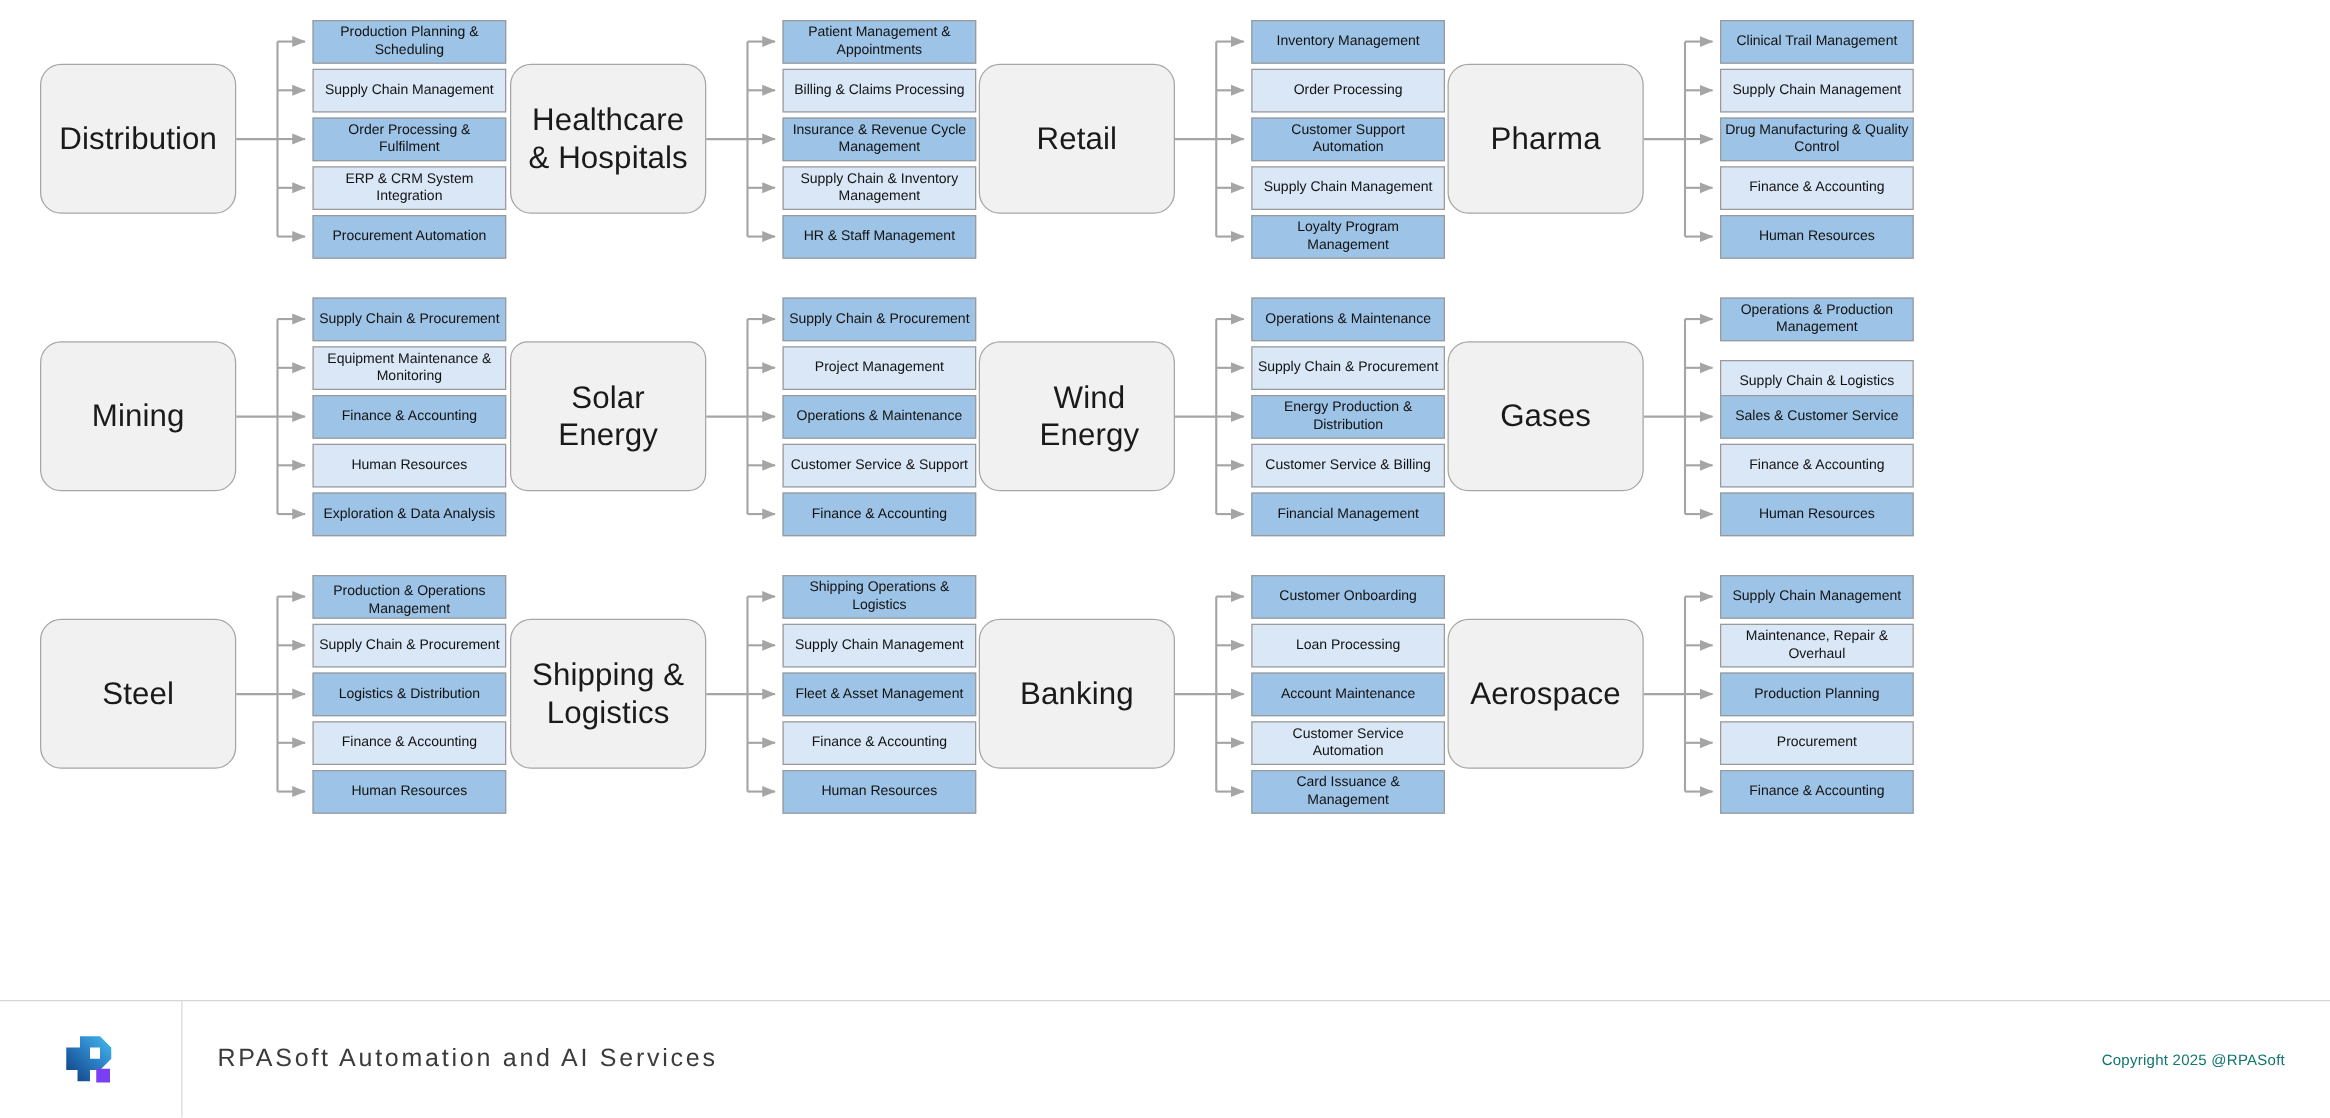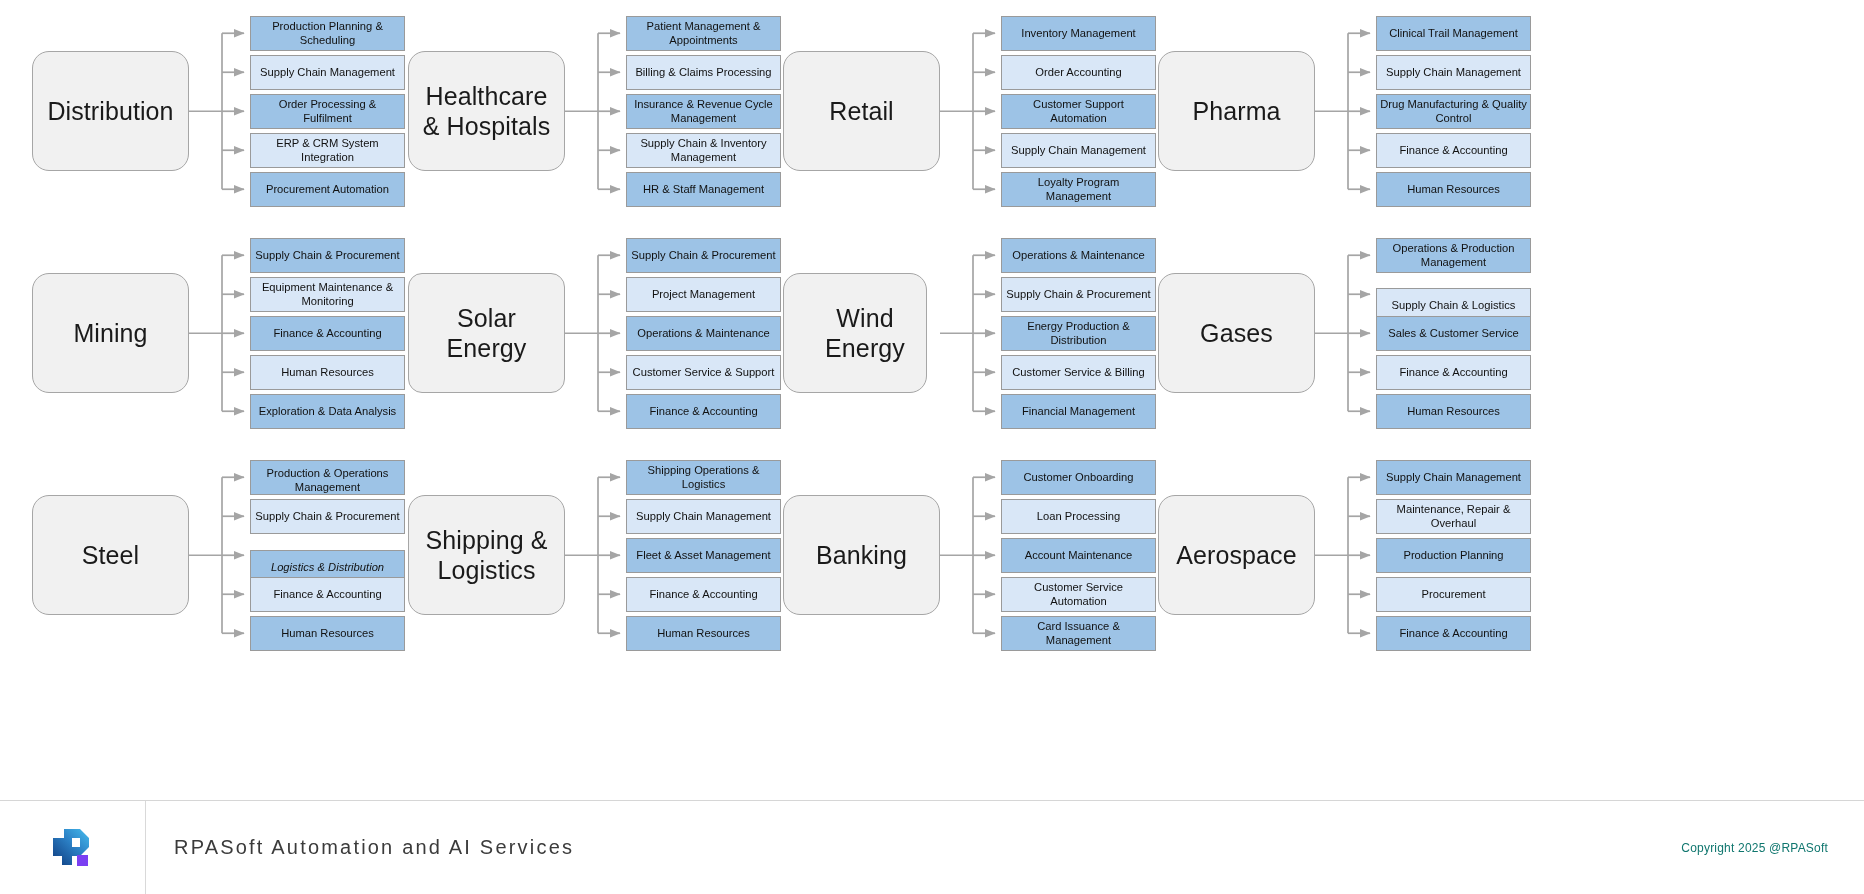--- a/index.html
+++ b/index.html
@@ -262,21 +262,21 @@
       <div class="leaf dark" style="position: absolute; left: 626px; width: 155px; height: 34.5px; top: 172px; margin: 0px;">
         <span>HR &amp; Staff Management</span>
       </div>
       <div class="hub" style="position: absolute; left: 783px; width: 157px; top: 51.25px;">
         <div class="hub-label">Retail</div>
       </div>
       <div class="leaf dark" style="position: absolute; left: 1001px; width: 155px; height: 34.5px; top: 16px; margin: 0px;">
         <span>Inventory Management</span>
       </div>
       <div class="leaf light" style="position: absolute; left: 1001px; width: 155px; height: 34.5px; top: 55px; margin: 0px;">
-        <span>Order Accounting</span>
+        <span>Order Processing</span>
       </div>
       <div class="leaf dark" style="position: absolute; left: 1001px; width: 155px; height: 34.5px; top: 94px; margin: 0px;">
         <span>Customer Support Automation</span>
       </div>
       <div class="leaf light" style="position: absolute; left: 1001px; width: 155px; height: 34.5px; top: 133px; margin: 0px;">
         <span>Supply Chain Management</span>
       </div>
       <div class="leaf dark" style="position: absolute; left: 1001px; width: 155px; height: 34.5px; top: 172px; margin: 0px;">
         <span>Loyalty Program Management</span>
       </div>
@@ -327,21 +327,21 @@
       </div>
       <div class="leaf dark" style="position: absolute; left: 626px; width: 155px; height: 34.5px; top: 316px; margin: 0px;">
         <span>Operations &amp; Maintenance</span>
       </div>
       <div class="leaf light" style="position: absolute; left: 626px; width: 155px; height: 34.5px; top: 355px; margin: 0px;">
         <span>Customer Service &amp; Support</span>
       </div>
       <div class="leaf dark" style="position: absolute; left: 626px; width: 155px; height: 34.5px; top: 394px; margin: 0px;">
         <span>Finance &amp; Accounting</span>
       </div>
-      <div class="hub" style="position: absolute; left: 783px; width: 144px; top: 273.25px; padding-left: 28px;">
+      <div class="hub" style="position: absolute; left: 783px; width: 157px; top: 273.25px; padding-left: 28px;">
         <div class="hub-label">Wind Energy</div>
       </div>
       <div class="leaf dark" style="position: absolute; left: 1001px; width: 155px; height: 34.5px; top: 238px; margin: 0px;">
         <span>Operations &amp; Maintenance</span>
       </div>
       <div class="leaf light" style="position: absolute; left: 1001px; width: 155px; height: 34.5px; top: 277px; margin: 0px;">
         <span>Supply Chain &amp; Procurement</span>
       </div>
       <div class="leaf dark" style="position: absolute; left: 1001px; width: 155px; height: 34.5px; top: 316px; margin: 0px;">
         <span>Energy Production &amp; Distribution</span>
@@ -372,21 +372,21 @@
       </div>
       <div class="hub" style="position: absolute; left: 32px; width: 157px; top: 495.25px;">
         <div class="hub-label">Steel</div>
       </div>
       <div class="leaf dark" style="position: absolute; left: 250px; width: 155px; height: 34.5px; top: 460px; margin: 0px; align-items: flex-end;">
         <span>Production &amp; Operations Management</span>
       </div>
       <div class="leaf light" style="position: absolute; left: 250px; width: 155px; height: 34.5px; top: 499px; margin: 0px;">
         <span>Supply Chain &amp; Procurement</span>
       </div>
-      <div class="leaf dark" style="position: absolute; left: 250px; width: 155px; height: 34.5px; top: 550px; margin: 0px; font-style: italic;">
+      <div class="leaf dark" style="position: absolute; left: 250px; width: 155px; height: 34.5px; top: 538px; margin: 0px;">
         <span>Logistics &amp; Distribution</span>
       </div>
       <div class="leaf light" style="position: absolute; left: 250px; width: 155px; height: 34.5px; top: 577px; margin: 0px;">
         <span>Finance &amp; Accounting</span>
       </div>
       <div class="leaf dark" style="position: absolute; left: 250px; width: 155px; height: 34.5px; top: 616px; margin: 0px;">
         <span>Human Resources</span>
       </div>
       <div class="hub" style="position: absolute; left: 408px; width: 157px; top: 495.25px;">
         <div class="hub-label">Shipping &amp; Logistics</div>

